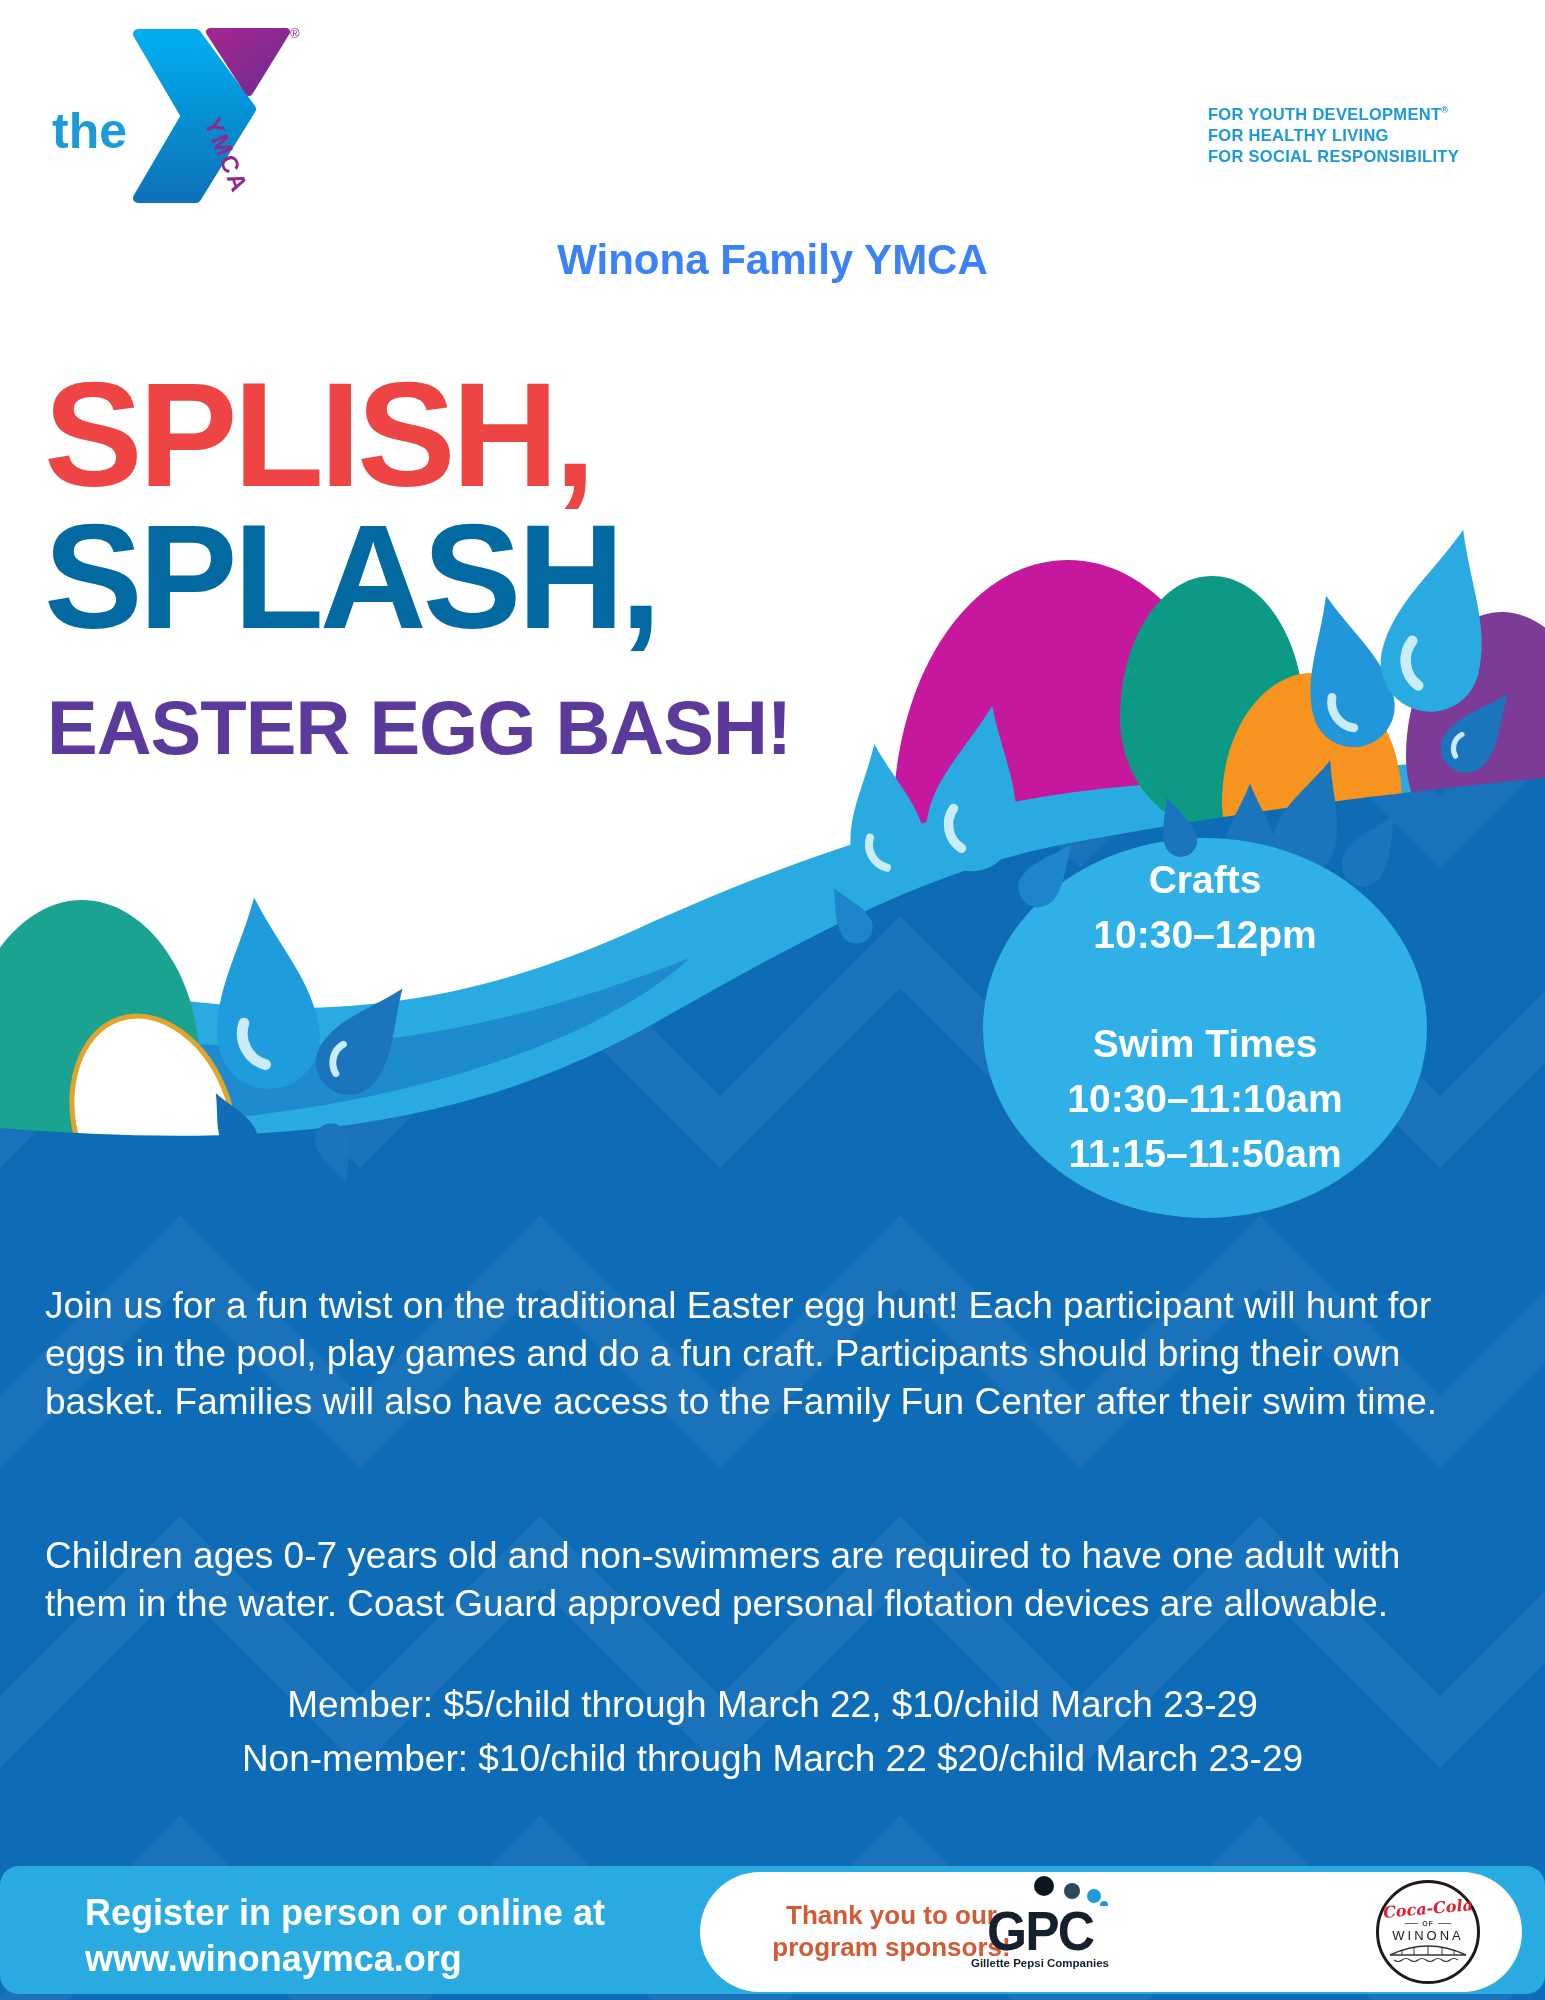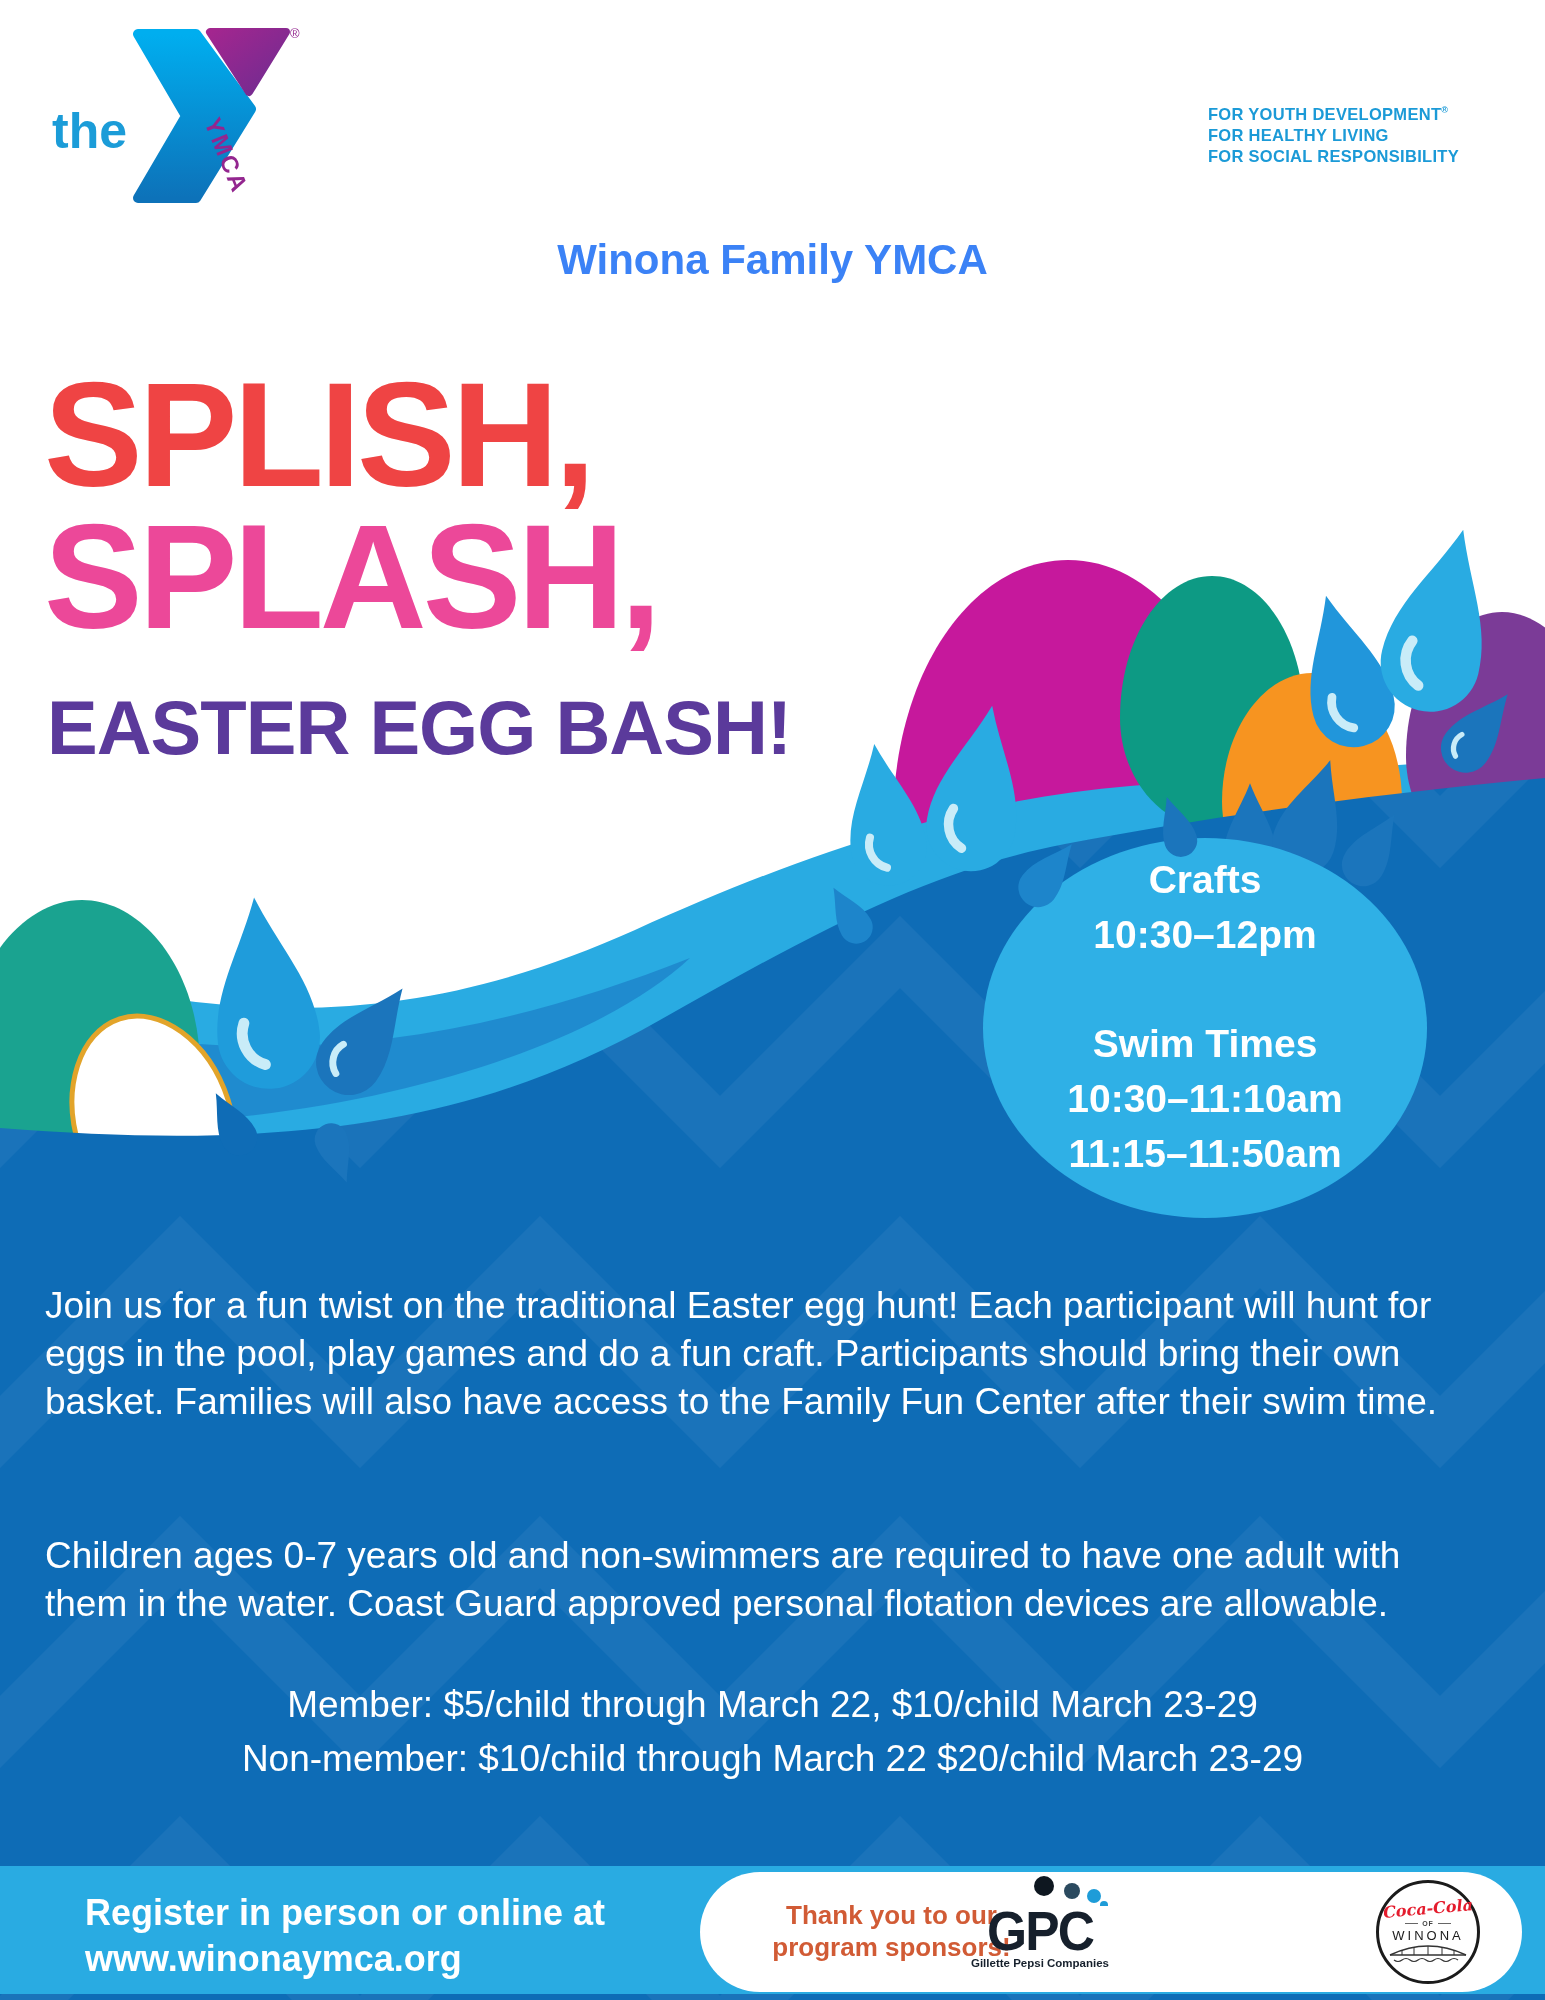--- a/index.html
+++ b/index.html
@@ -10,36 +10,36 @@
   .art{position:absolute;left:0;top:0;z-index:1;}
   .txt{position:absolute;z-index:2;}
 
   
   .taglines{right:86px;top:100px;color:#1b9ad7;font-weight:bold;font-size:16.5px;line-height:21px;letter-spacing:.3px;text-align:left;}
   .taglines sup{font-size:9px;}
   .org-name{left:0;top:236px;width:100%;text-align:center;font-size:42px;font-weight:bold;color:#3b82f6;}
 
   
   .h-splish{left:44px;top:350px;font-size:148px;font-weight:bold;color:#ef4444;letter-spacing:-4px;}
-  .h-splash{left:44px;top:492px;font-size:148px;font-weight:bold;color:#ec4899;letter-spacing:-4px;}
+  .h-splash{left:44px;top:492px;font-size:148px;font-weight:bold;color:#0369a1;letter-spacing:-4px;}
   .h-bash{left:47px;top:684px;font-size:76px;font-weight:bold;color:#5b3a9b;letter-spacing:-1px;}
   .h-date{left:88px;top:772px;font-size:60px;font-weight:bold;color:#cd2a8e;}
 
   
   .bubble-text{left:985px;top:852px;width:440px;text-align:center;color:#ffffff;font-weight:bold;font-size:39px;line-height:55px;}
   .bubble-gap{height:54px;}
 
   
   .para{left:45px;width:1412px;font-size:37px;line-height:48px;color:#ffffff;}
   .p1{top:1282px;}
   .p2{top:1532px;}
   .pricing{left:0;top:1678px;width:100%;text-align:center;font-size:37px;line-height:54px;color:#ffffff;}
 
   
-  .footer-bar{position:absolute;left:0;top:1866px;width:1545px;height:128px;background:#29abe2;z-index:2;}
+  .footer-bar{position:absolute;left:0;top:1866px;width:1545px;height:128px;background:#29abe2;z-index:2;border-radius:19px;}
   .register{position:absolute;left:85px;top:24px;color:#ffffff;font-weight:bold;font-size:36px;line-height:46px;}
   .sponsor-box{position:absolute;left:700px;top:6px;width:822px;height:120px;background:#ffffff;border-radius:60px;}
   .thanks{position:absolute;left:64px;top:27px;width:255px;text-align:center;color:#d15b35;font-weight:bold;font-size:26px;line-height:32px;}
   .gpc{position:absolute;left:252px;top:2px;width:176px;text-align:center;}
   .gpc-name{font-size:56px;font-weight:bold;color:#16202c;letter-spacing:-2px;line-height:50px;transform:scaleX(.92);margin-top:-4px;}
   .gpc-sub{font-size:11.5px;font-weight:bold;color:#16202c;margin-top:1px;}
   .coke{position:absolute;left:676px;top:8px;width:104px;height:104px;display:flex;align-items:center;justify-content:center;background:#fff;}
   .coke-circle{width:98px;height:98px;border:3px solid #1b1b1b;border-radius:50%;background:#fff;display:flex;flex-direction:column;align-items:center;justify-content:center;}
   .coke-script{font-family:"DejaVu Serif","Liberation Serif",serif;font-style:italic;font-weight:bold;color:#e41c2d;font-size:16px;transform:rotate(-5deg);white-space:nowrap;}
   .coke-of{font-size:7px;color:#444;letter-spacing:1px;display:flex;align-items:center;gap:4px;margin-top:2px;font-weight:bold;}

